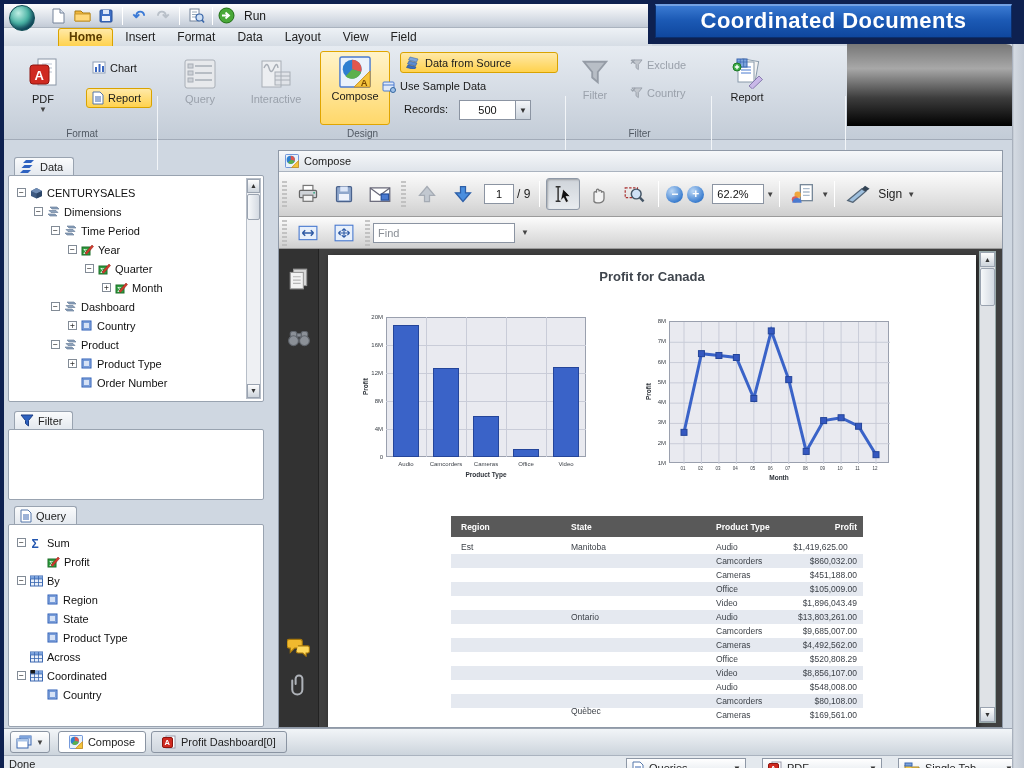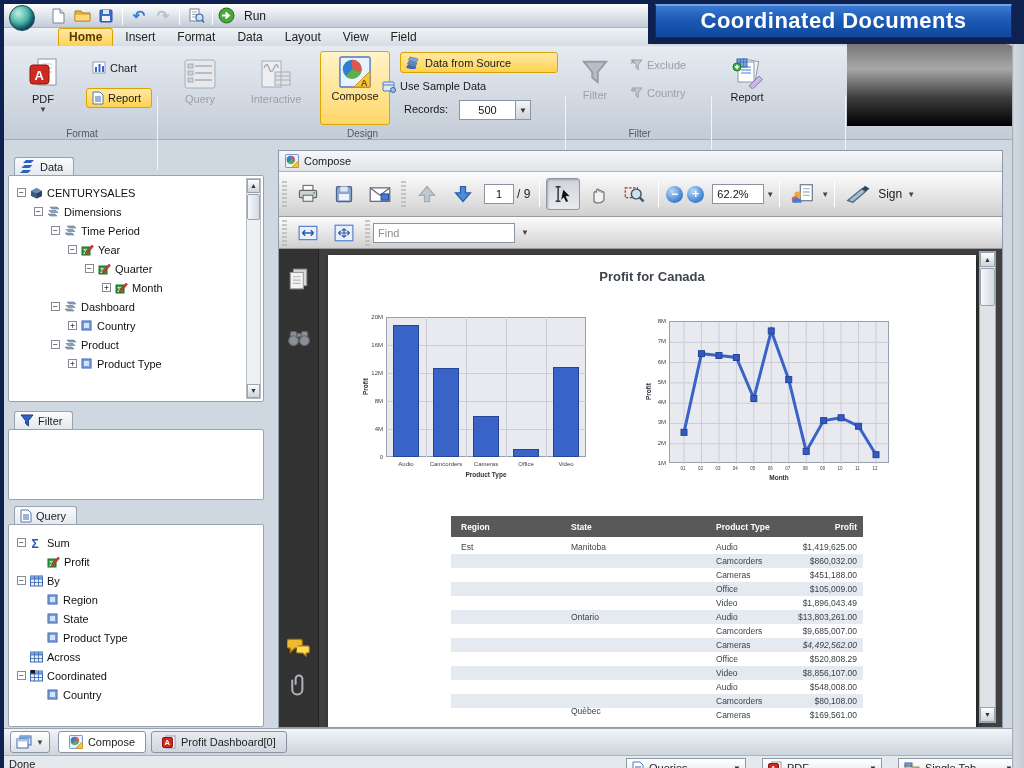--- a/index.html
+++ b/index.html
@@ -415,20 +415,30 @@
         </div>
         <div class="trow" style="padding-left: 55px;">
           <span class="tbox">+</span>
           <span class="ticon">
             <svg width="12" height="11" viewBox="0 0 12 11">
               <rect x="1" y="1" width="9" height="9" fill="#9db8e4" stroke="#2d5fb8"></rect>
               <rect x="2.5" y="2.5" width="6" height="6" fill="#d6e2f6" stroke="#5b86cf" stroke-width="0.7"></rect>
             </svg>
           </span>
           <span>Product Type</span>
+        </div>
+        <div class="trow" style="padding-left: 55px;">
+          <span class="tspace"></span>
+          <span class="ticon">
+            <svg width="12" height="11" viewBox="0 0 12 11">
+              <rect x="1" y="1" width="9" height="9" fill="#9db8e4" stroke="#2d5fb8"></rect>
+              <rect x="2.5" y="2.5" width="6" height="6" fill="#d6e2f6" stroke="#5b86cf" stroke-width="0.7"></rect>
+            </svg>
+          </span>
+          <span>Order Number</span>
         </div>
       </div>
     <div class="sb" style="right:2px;top:2px;height:221px">
       <div class="sbtn" style="top:0">▲</div>
       <div class="sthumb" style="top:15px;height:26px"></div>
       <div class="sbtn" style="bottom:0">▼</div>
     </div>
   </div>
 
   <div class="gtab" style="left:14px;top:411px">
@@ -793,21 +803,21 @@
               <div class="dtc" style="width: 110px;">Region</div>
               <div class="dtc" style="width: 145px;">State</div>
               <div class="dtc" style="width: 78px;">Product Type</div>
               <div class="dtc num" style="width: 79px;">Profit</div>
             </div>
             <div style="height: 3px;"></div>
             <div class="dt-row">
               <div class="dtc" style="width: 110px;">Est</div>
               <div class="dtc" style="width: 145px;">Manitoba</div>
               <div class="dtc" style="width: 78px;">Audio</div>
-              <div class="dtc num" style="width: 79px;">$1,419,625.00</div>
+              <div class="dtc num" style="width: 79px; text-align: center;">$1,419,625.00</div>
             </div>
             <div class="dt-row alt">
               <div class="dtc" style="width: 110px;"></div>
               <div class="dtc" style="width: 145px;"></div>
               <div class="dtc" style="width: 78px;">Camcorders</div>
               <div class="dtc num" style="width: 79px;">$860,032.00</div>
             </div>
             <div class="dt-row">
               <div class="dtc" style="width: 110px;"></div>
               <div class="dtc" style="width: 145px;"></div>
@@ -835,21 +845,21 @@
             <div class="dt-row">
               <div class="dtc" style="width: 110px;"></div>
               <div class="dtc" style="width: 145px;"></div>
               <div class="dtc" style="width: 78px;">Camcorders</div>
               <div class="dtc num" style="width: 79px;">$9,685,007.00</div>
             </div>
             <div class="dt-row alt">
               <div class="dtc" style="width: 110px;"></div>
               <div class="dtc" style="width: 145px;"></div>
               <div class="dtc" style="width: 78px;">Cameras</div>
-              <div class="dtc num" style="width: 79px; font-style: italic;">$4,492,562.00</div>
+              <div class="dtc num" style="width: 79px;">$4,492,562.00</div>
             </div>
             <div class="dt-row">
               <div class="dtc" style="width: 110px;"></div>
               <div class="dtc" style="width: 145px;"></div>
               <div class="dtc" style="width: 78px;">Office</div>
               <div class="dtc num" style="width: 79px;">$520,808.29</div>
             </div>
             <div class="dt-row alt">
               <div class="dtc" style="width: 110px;"></div>
               <div class="dtc" style="width: 145px;"></div>

